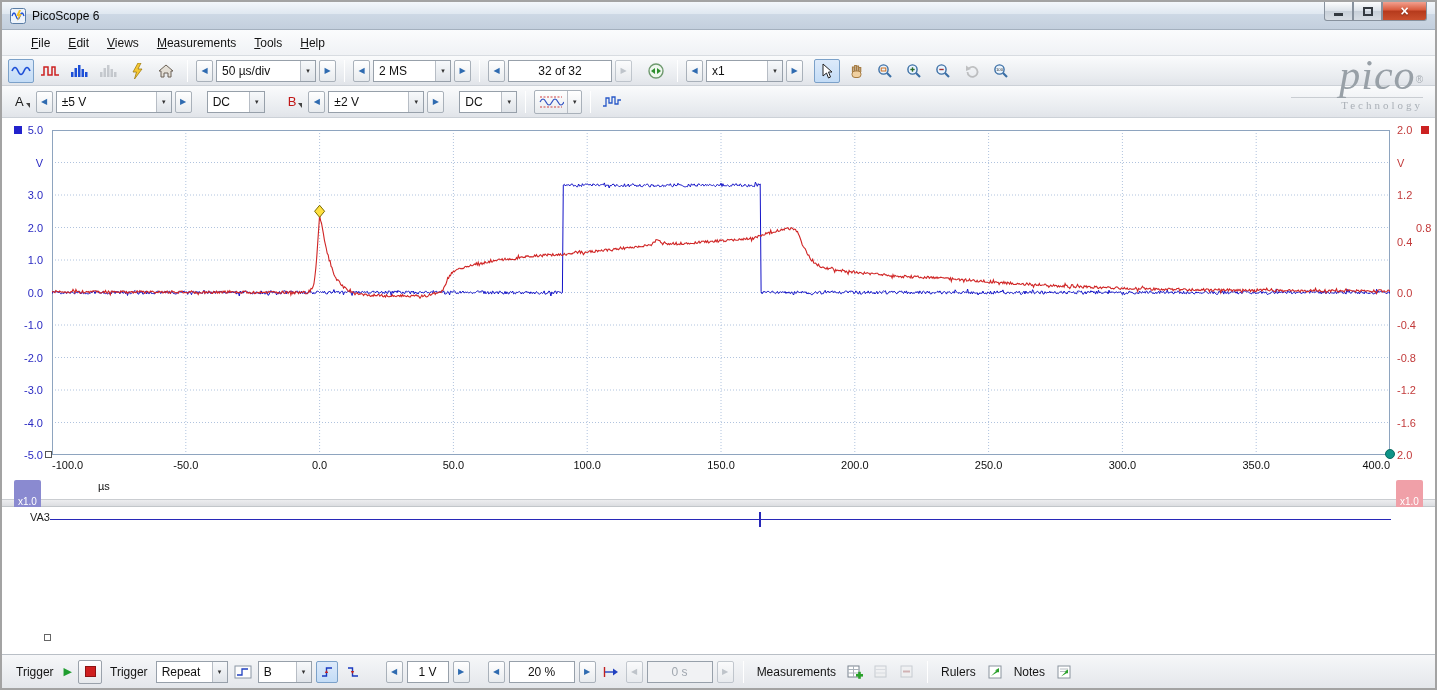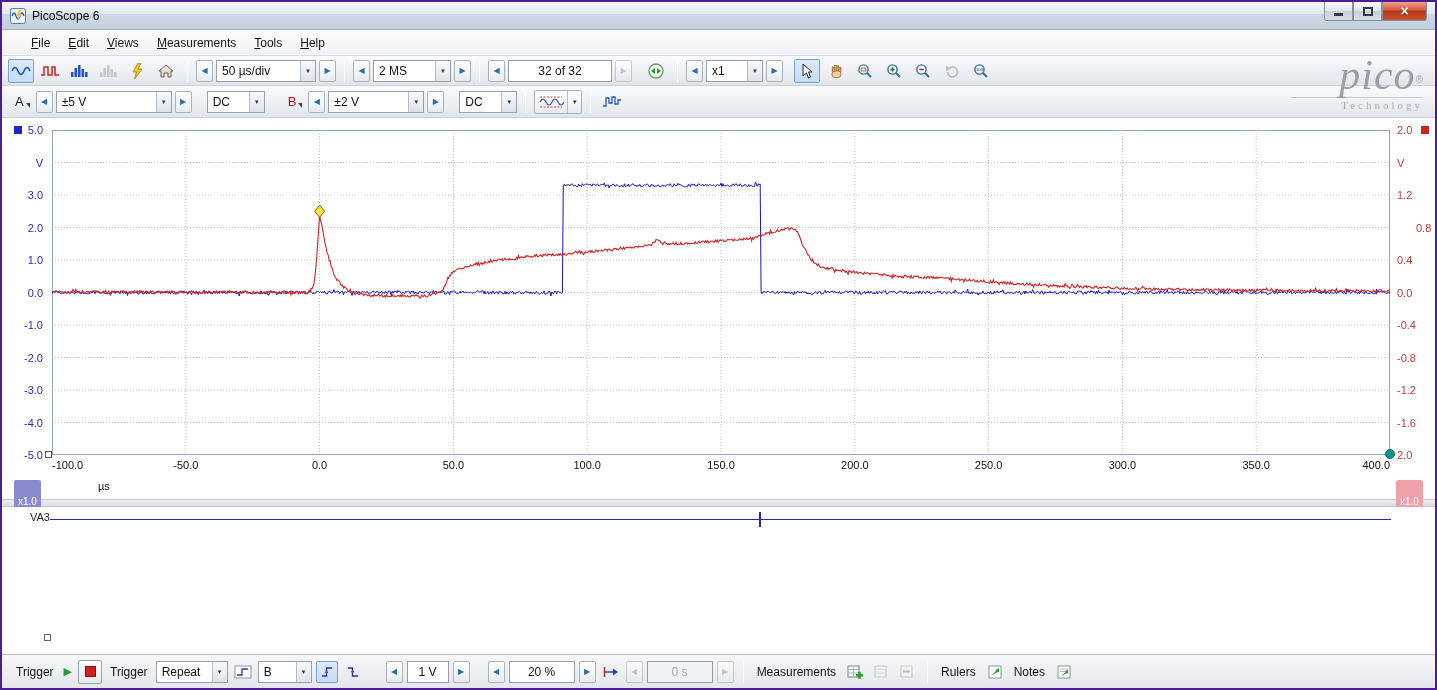--- a/index.html
+++ b/index.html
@@ -1,17 +1,17 @@
 <!DOCTYPE html>
 <html><head>
 <meta charset="utf-8">
 <style>
   html,body{margin:0;padding:0;background:#666;}
   *{box-sizing:border-box;}
-  .window{width:1437px;height:690px;position:relative;background:#404040;border:2px solid #4c1d95;
+  .window{width:1437px;height:690px;position:relative;background:#404040;border:2px solid #a3a3a3;
     font-family:"Liberation Sans",sans-serif;overflow:hidden;}
   
   .titlebar{position:relative;height:28px;display:flex;align-items:center;padding:0 8px;
     background:linear-gradient(180deg,#f3f7fb 0%,#dfe7f0 45%,#cdd8e5 46%,#c3cfdd 100%);
     border-bottom:1px solid #a4b0be;}
   .title{font-size:12px;color:#0a0a0a;margin-left:6px;}
   .cap-group{position:absolute;top:0;right:8px;display:flex;}
   .cap-btn{width:29px;height:19px;border:1px solid #87919d;border-top:none;display:flex;align-items:center;justify-content:center;
     background:linear-gradient(#fcfdfe,#dde3ea 48%,#c8d0d9 52%,#d8dee5);}
   .cap-btn.minb{border-radius:0 0 0 3px;}
@@ -214,21 +214,21 @@
           <circle cx="9" cy="9" r="7" fill="#eef6ee" stroke="#6f9a6f" stroke-width="1.4"></circle>
           <polygon points="4,9 8,6 8,12" fill="#2e8f2e"></polygon>
           <polygon points="14,9 10,6 10,12" fill="#2e8f2e"></polygon>
         </svg>
     </div>
     <div class="vsep"></div>
 
     <button class="spbtn">
         <span>◀</span>
       </button>
-    <div class="combo" style="width:57px">
+    <div class="combo" style="width:77px">
       <span class="val">x1</span>
       <span class="caret">▾</span>
     </div>
     <button class="spbtn">
         <span>▶</span>
       </button>
 
     <div class="tbtn sel" style="margin-left:8px">
       <svg width="12" height="16" viewBox="0 0 12 16">
           <polygon points="2,1 2,13 5.5,10 7.5,15 9.5,14 7.5,9 11,9" fill="#fff" stroke="#222" stroke-width="1"></polygon>
@@ -370,21 +370,21 @@
         <span style="top: 227.5px;">-2.0</span>
         <span style="top: 260px;">-3.0</span>
         <span style="top: 292.5px;">-4.0</span>
         <span style="top: 325px;">-5.0</span>
       </div>
     <div id="right-axis-labels">
         <span style="top: 0px;">2.0</span>
         <span style="top: 32.5px;">V</span>
         <span style="top: 65px;">1.2</span>
         <span style="top: 97.5px; margin-left: 19px;">0.8</span>
-        <span style="top: 130px;">0.4</span>
+        <span style="top: 112px;">0.4</span>
         <span style="top: 162.5px;">0.0</span>
         <span style="top: 195px;">-0.4</span>
         <span style="top: 227.5px;">-0.8</span>
         <span style="top: 260px;">-1.2</span>
         <span style="top: 292.5px;">-1.6</span>
         <span style="top: 325px;">2.0</span>
       </div>
     <div id="x-axis-labels">
         <span style="left: 0px; transform: none;">-100.0</span>
         <span style="left: 133.8px;">-50.0</span>

